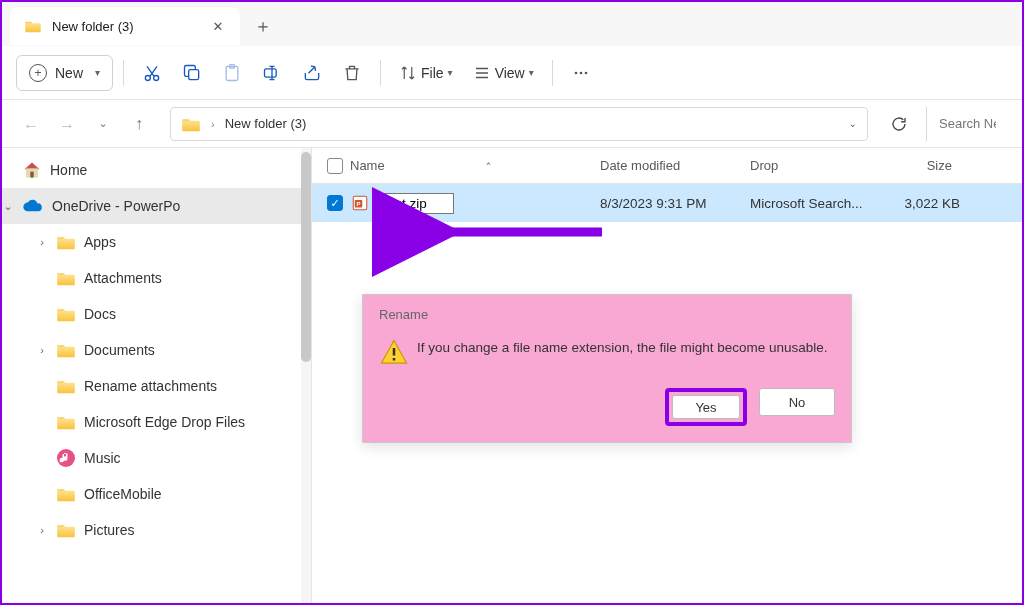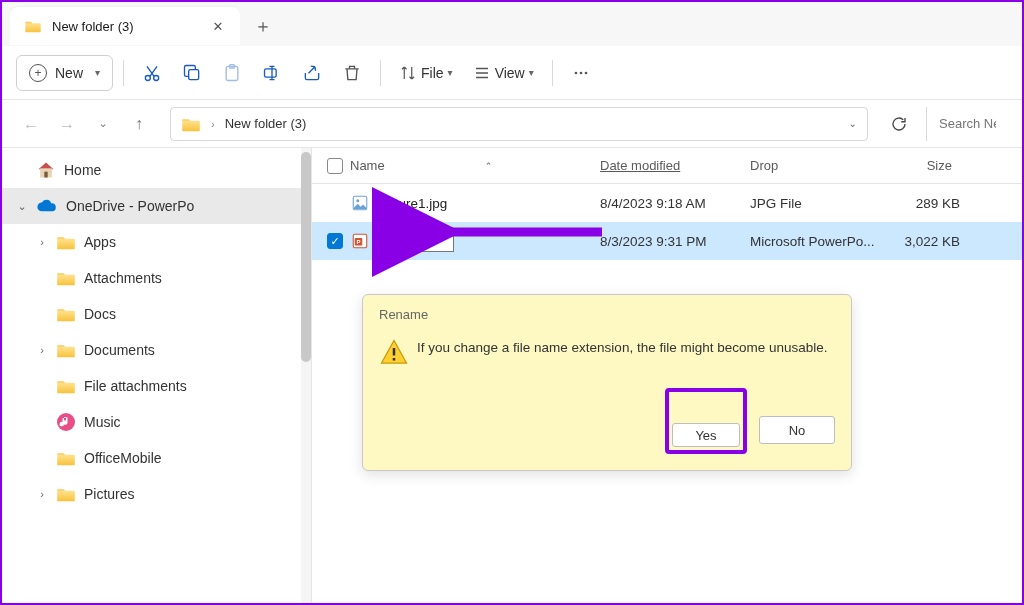--- a/index.html
+++ b/index.html
@@ -46,68 +46,68 @@
   .refresh-btn { width:30px; height:30px; display:flex; align-items:center; justify-content:center; color:#555; border-radius:4px; margin-right:6px;}
   .search-box { width:82px; height:34px; border-left:1px solid #d8d8d8; padding:0 10px; display:flex; align-items:center;}
   .search-box input { border:none; outline:none; width:100%; font-size:13px; color:#777; background:transparent;}
 
   
   .main { display:flex; height:calc(100% - 44px - 54px - 48px); }
 
   
   .sidebar { width:310px; border-right:1px solid var(--border-light); position:relative; overflow:hidden;}
   .sidebar-inner { width:300px; padding-top:4px; }
-  .tree-item { display:flex; align-items:center; height:36px; padding-left:14px; gap:8px; font-size:14px; color:#333;}
+  .tree-item { display:flex; align-items:center; height:36px; gap:8px; font-size:14px; color:#333;}
   .tree-item .exp { width:12px; text-align:center; font-size:11px; color:#666; }
   .tree-item .noexp { width:12px; }
   .tree-item.indent { padding-left:34px; }
   .tree-item.sel { background:#e9e9e9; }
   .sidebar-scrollbar { position:absolute; right:0; top:0; width:10px; height:100%; background:#f5f5f5;}
   .sidebar-scrollbar .thumb { width:100%; height:210px; background:#c8c8c8; border-radius:5px; margin-top:4px;}
 
   .fold-ico { display:inline-block; }
   .fold-ico svg { display:block; }
 
   
   .content { flex:1; position:relative; }
   .col-headers { display:flex; align-items:center; height:36px; border-bottom:1px solid var(--border-light); padding-left:8px;}
   .col-headers .chk-col { width:30px; display:flex; justify-content:center;}
   .col-headers .chk-col .chk { width:16px; height:16px; border:1.5px solid #888; border-radius:3px;}
   .col { font-size:13px; color:var(--text-muted); padding-right:8px;}
   .col.name { width:250px; display:flex; align-items:center; gap:20px;}
   .col.name .sort-up { font-size:9px; color:#555; margin-left:80px;}
-  .col.date { width:150px;text-decoration:underline; }
+  .col.date { width:150px; }
   .col.type { width:140px; }
   .col.size { width:70px; text-align:right;}
 
   .row { display:flex; align-items:center; height:38px; padding-left:8px;}
   .row.selected { background:var(--selection-bg); }
   .row .chk-col { width:30px; display:flex; justify-content:center;}
   .row .chk-col .chk { width:16px; height:16px; border:1.5px solid #888; border-radius:3px; display:flex; align-items:center; justify-content:center; font-size:11px; color:#fff;}
   .row .chk-col .chk.checked { background:var(--blue-accent); border-color:var(--blue-accent);}
   .row .file-ico { width:20px; display:flex; justify-content:center;}
   .row .name-cell { width:230px; font-size:13.5px; color:#222; padding-left:6px; display:flex; align-items:center;}
   .row .rename-input { border:1px solid #777; background:#fff; font-size:13.5px; padding:2px 4px; width:78px; outline:none; font-family:inherit;}
   .row .date-cell { width:150px; font-size:13.5px; color:#333;}
   .row .type-cell { width:140px; font-size:13.5px; color:#333; white-space:nowrap; overflow:hidden; text-overflow:ellipsis;}
   .row .size-cell { width:70px; font-size:13.5px; color:#333; text-align:right;}
 
   
   .arrow-annot { position:absolute; left:120px; top:72px; pointer-events:none;}
   .arrow-annot svg { overflow:visible; }
 
   
-  .dialog { position:absolute; left:50px; top:146px; width:490px; border:1px solid #c8c8c8; border-radius:6px; background:#fef9c3; box-shadow:0 4px 14px rgba(0,0,0,.12);}
+  .dialog { position:absolute; left:50px; top:146px; width:490px; border:1px solid #c8c8c8; border-radius:1px; background:#f9a8d4; box-shadow:0 4px 14px rgba(0,0,0,.12);}
   .dialog .dlg-title { font-size:13px; color:#666; padding:12px 16px 8px 16px;}
   .dialog .dlg-body { display:flex; gap:8px; padding:8px 16px 12px 16px; align-items:flex-start;}
   .dialog .warn-ico { width:30px; height:30px; flex-shrink:0;}
   .dialog .dlg-text { font-size:13.5px; color:#333; line-height:1.5;}
   .dialog .dlg-text p { margin:0 0 12px 0; }
   .dialog .dlg-buttons { display:flex; justify-content:flex-end; gap:12px; padding:6px 16px 16px 16px;}
-  .dialog .dlg-btn { width:76px; height:28px; border:1px solid #bdbdbd; background:#fff; font-size:13px; color:#333; border-radius:3px; display:flex; align-items:center; justify-content:center;margin-top:28px;}
+  .dialog .dlg-btn { width:76px; height:28px; border:1px solid #bdbdbd; background:#fff; font-size:13px; color:#333; border-radius:3px; display:flex; align-items:center; justify-content:center;}
   .yes-wrap { padding:3px; border:4px solid var(--purple-highlight); border-radius:4px;}
   .yes-wrap .dlg-btn { width:68px; height:24px; }
 
   svg { display:block; }
 </style>
 </head>
 <body>
 
 <svg width="0" height="0" style="position:absolute">
   <defs>
@@ -301,21 +301,30 @@
           </span>
           <span>Documents</span>
         </div>
       <div class="tree-item indent">
           <span class="noexp"></span>
           <span class="fold-ico">
             <svg width="20" height="16">
               <use href="#folder-shape"></use>
             </svg>
           </span>
-          <span>File attachments</span>
+          <span>Rename attachments</span>
+        </div>
+      <div class="tree-item indent">
+          <span class="noexp"></span>
+          <span class="fold-ico">
+            <svg width="20" height="16">
+              <use href="#folder-shape"></use>
+            </svg>
+          </span>
+          <span>Microsoft Edge Drop Files</span>
         </div>
       <div class="tree-item indent">
           <span class="noexp"></span>
           <span class="fold-ico">
             <svg width="20" height="20">
               <use href="#music-disc"></use>
             </svg>
           </span>
           <span>Music</span>
         </div>
@@ -350,53 +359,37 @@
         </div>
       <div class="col name">
           <span>Name</span>
           <span class="sort-up">⌃</span>
         </div>
       <div class="col date">Date modified</div>
       <div class="col type">Drop</div>
       <div class="col size">Size</div>
     </div>
 
-    <div class="row">
-      <div class="chk-col">
-          <div class="chk" style="visibility:hidden"></div>
-        </div>
-      <div class="file-ico">
-        <svg width="18" height="18" viewBox="0 0 24 24">
-            <rect x="3" y="3" width="18" height="18" rx="2" fill="#fff" stroke="#6aa2d8" stroke-width="1.4"></rect>
-            <circle cx="9" cy="9" r="2" fill="#6aa2d8"></circle>
-            <path d="M4 18 l5 -5 l4 4 l3 -3 l4 4 v2 H4 z" fill="#6aa2d8"></path>
-          </svg>
-      </div>
-      <div class="name-cell">Picture1.jpg</div>
-      <div class="date-cell">8/4/2023 9:18 AM</div>
-      <div class="type-cell">JPG File</div>
-      <div class="size-cell">289 KB</div>
-    </div>
 
     <div class="row selected">
       <div class="chk-col">
           <div class="chk checked">✓</div>
         </div>
       <div class="file-ico">
         <svg width="18" height="18" viewBox="0 0 24 24">
             <rect x="3" y="3" width="18" height="18" rx="2" fill="#fff" stroke="#d35230" stroke-width="1.4"></rect>
             <rect x="5" y="8" width="10" height="10" rx="1" fill="#d35230"></rect>
             <text x="10" y="16" font-size="8" font-weight="700" fill="#fff" text-anchor="middle">P</text>
           </svg>
       </div>
       <div class="name-cell">
         <input class="rename-input" value="Test.zip" style="">
       </div>
       <div class="date-cell">8/3/2023 9:31 PM</div>
-      <div class="type-cell">Microsoft PowerPo...</div>
+      <div class="type-cell">Microsoft Search...</div>
       <div class="size-cell">3,022 KB</div>
     </div>
 
     <div class="arrow-annot">
       <svg width="180" height="30">
         <defs>
             <marker id="arrhead" markerWidth="12" markerHeight="12" refX="2" refY="5" orient="auto">
               <path d="M10 0 L0 5 L10 10 z" fill="#8a00e6"></path>
             </marker>
           </defs>

